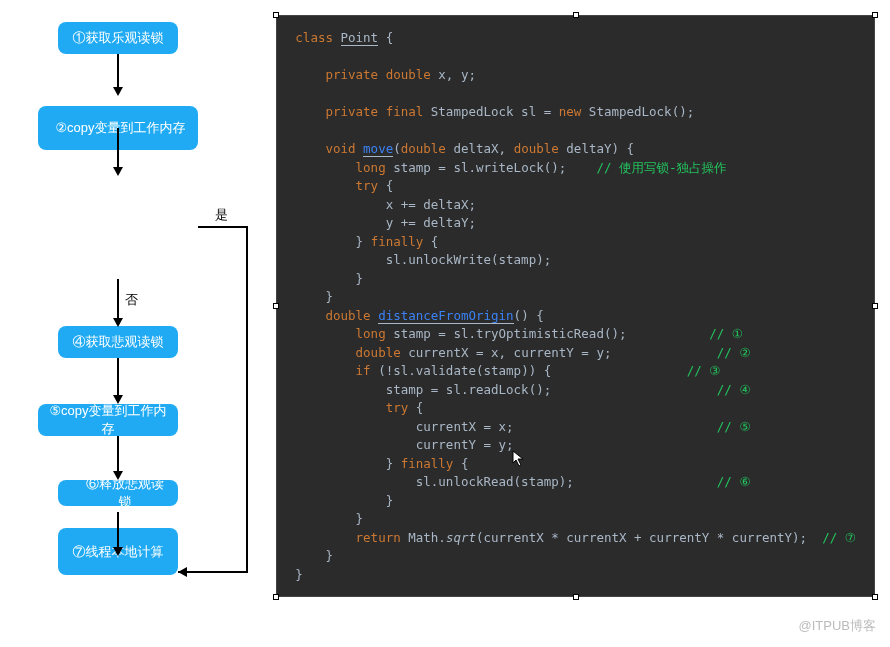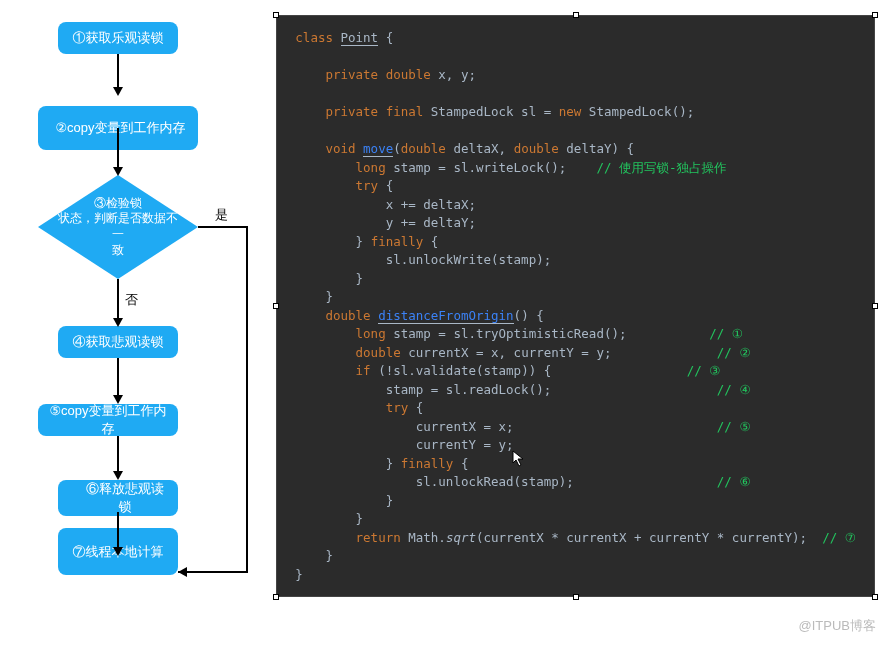--- a/index.html
+++ b/index.html
@@ -28,29 +28,23 @@
 pre { white-space: pre; font-family: inherit; }
 </style>
 </head>
 <body>
 
 <div class="container">
   <div class="flowchart">
 
     <div class="node" style="left:58px; top:22px; width:120px; height:32px;">①获取乐观读锁</div>
     <div class="node" style="left:38px; top:106px; width:160px; height:44px;padding-left:15px;">②copy变量到工作内存</div>
-    <div class="diamond" style="left:38px; top:175px;">
-      <div class="diamond-bg"></div>
-      <div class="diamond-text" style="white-space: pre-line;">③检验锁
-状态，判断是否数据不一
-致</div>
-    </div>
     <div class="node" style="left:58px; top:326px; width:120px; height:32px;">④获取悲观读锁</div>
     <div class="node" style="left:38px; top:404px; width:140px; height:32px;">⑤copy变量到工作内存</div>
-    <div class="node" style="left:58px; top:480px; width:120px; height:36px;padding-left:24px;">⑥释放悲观读锁</div>
+    <div class="node" style="left:58px; top:480px; width:120px; height:26px;padding-left:24px;">⑥释放悲观读锁</div>
     <div class="node" style="left:58px; top:528px; width:120px; height:47px;">⑦线程本地计算</div>
 
     <div class="arrow-line" style="left:117px; top:54px; width:2px; height:34px;"></div>
     <div class="arrow-head arrow-down" style="left:113px; top:87px;"></div>
     <div class="arrow-line" style="left:117px; top:128px; width:2px; height:40px;"></div>
     <div class="arrow-head arrow-down" style="left:113px; top:167px;"></div>
     <div class="arrow-line" style="left:117px; top:279px; width:2px; height:40px;"></div>
     <div class="arrow-head arrow-down" style="left:113px; top:318px;"></div>
     <div class="arrow-line" style="left:117px; top:358px; width:2px; height:38px;"></div>
     <div class="arrow-head arrow-down" style="left:113px; top:395px;"></div>

